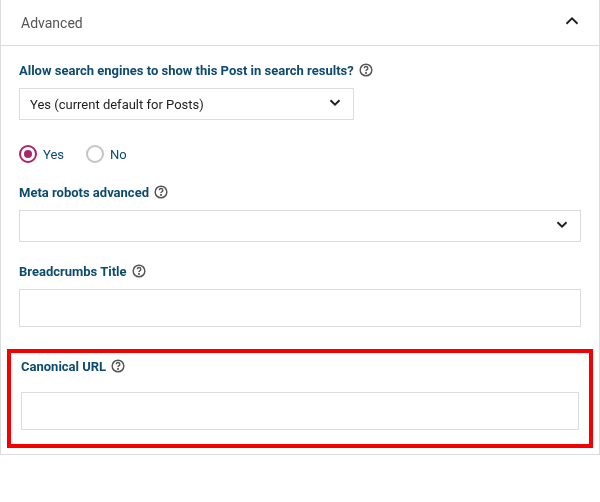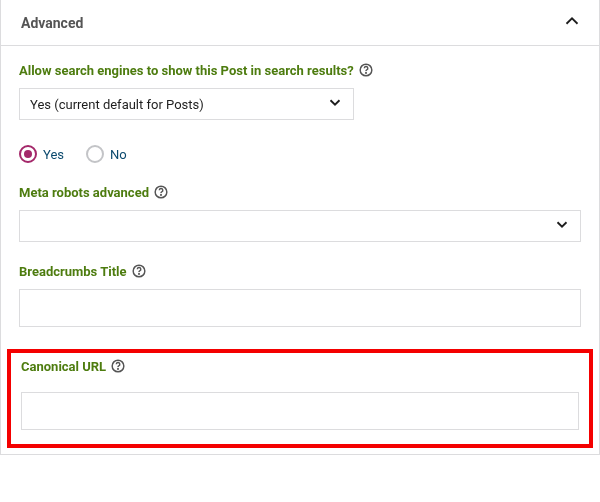--- a/index.html
+++ b/index.html
@@ -19,32 +19,32 @@
       display: flex;
       align-items: center;
       justify-content: space-between;
       padding: 10px 16px 10px 20px;
       border-bottom: 1px solid #dcdcde;
       cursor: pointer;
     }
     .panel-header-title {
       font-size: 14px;
       color: #555;
-      font-weight: 700;
+      font-weight: 400;
     }
     .panel-body {
       padding: 17px 18px 6px 18px;
     }
     .field {
       margin-bottom: 22px;
     }
     .field-label {
       font-weight: 700;
       font-size: 13px;
-      color: #4d7c0f;
+      color: #0c4a6e;
       margin-bottom: 8px;
       display: block;
     }
     .help-icon {
       display: inline-block;
       margin-left: 2px;
       color: #555;
       font-size: 13px;
       font-weight: 700;
       cursor: pointer;

